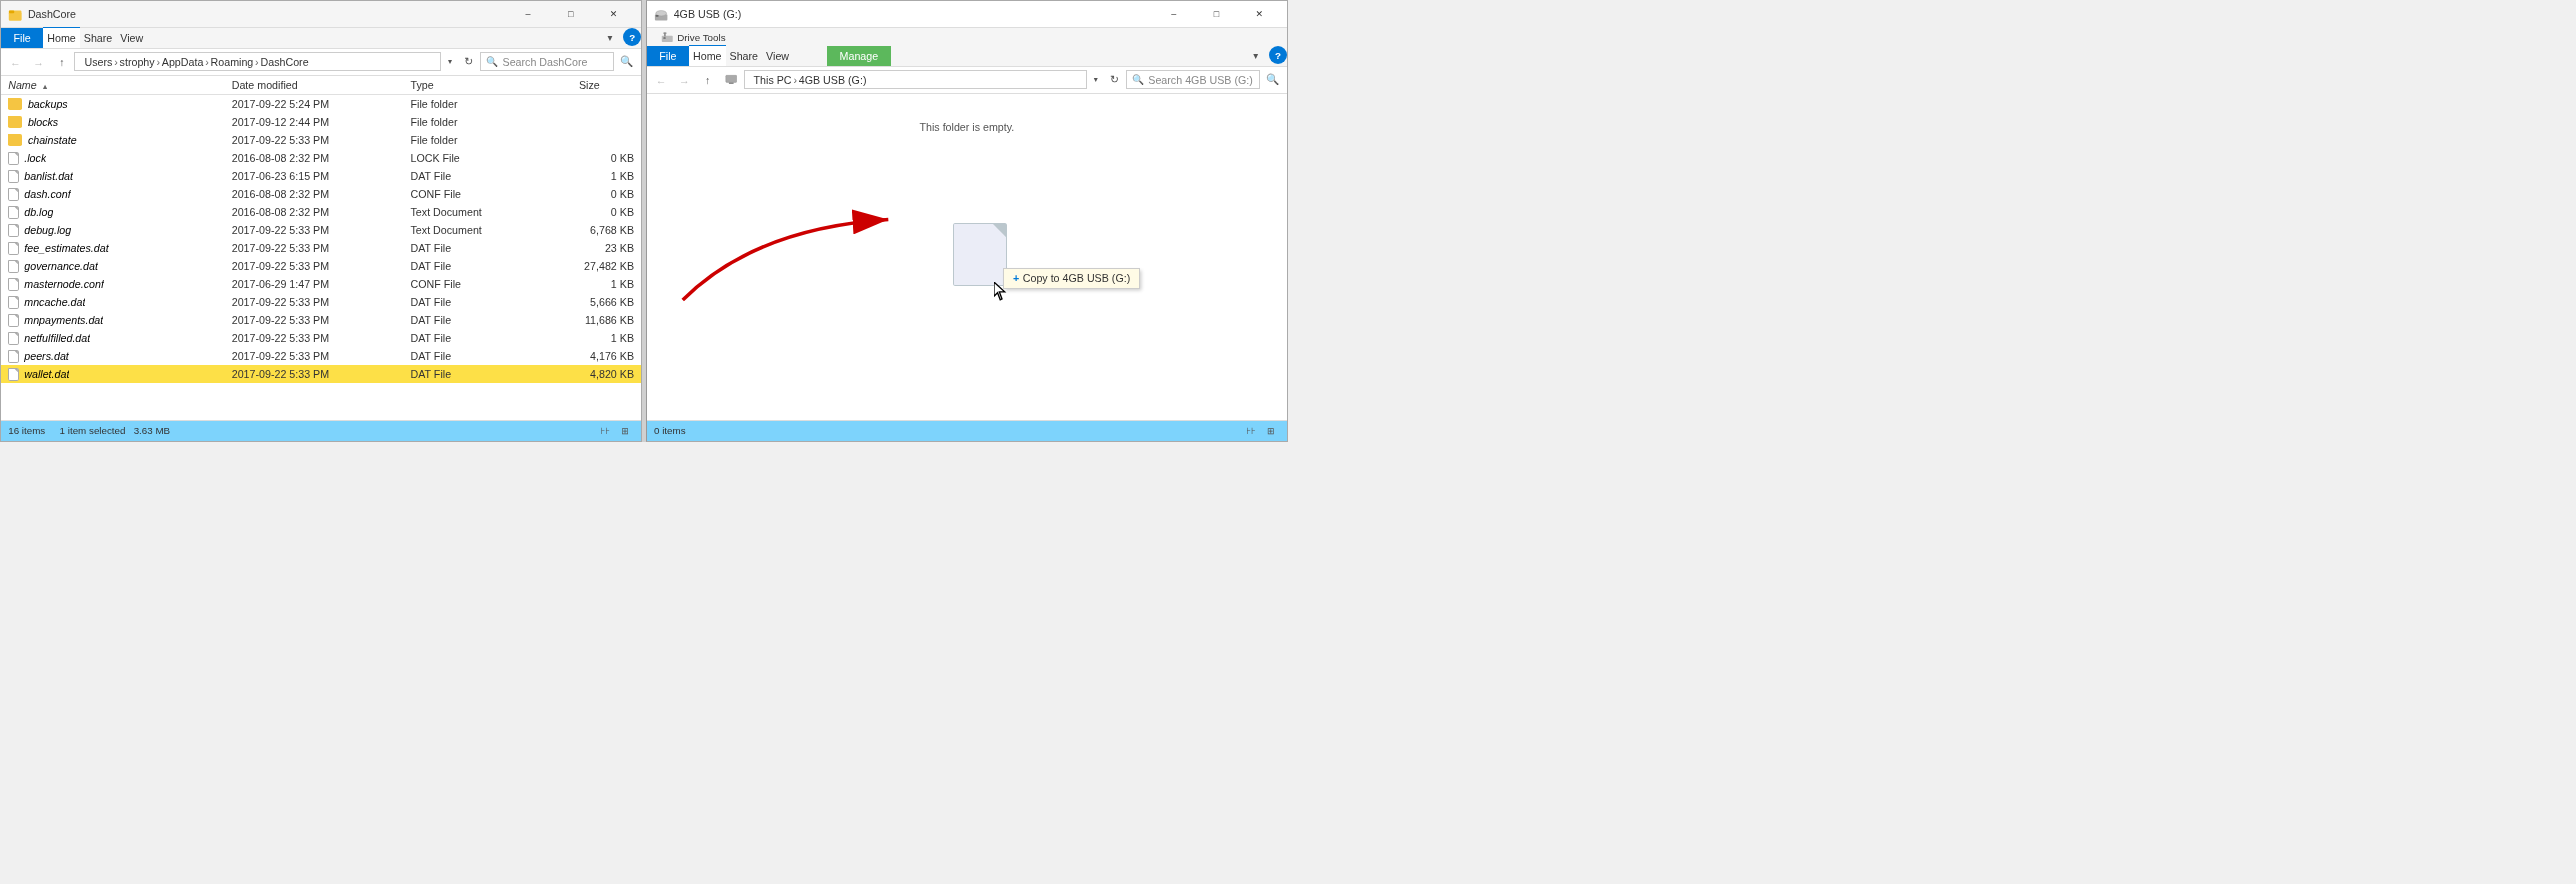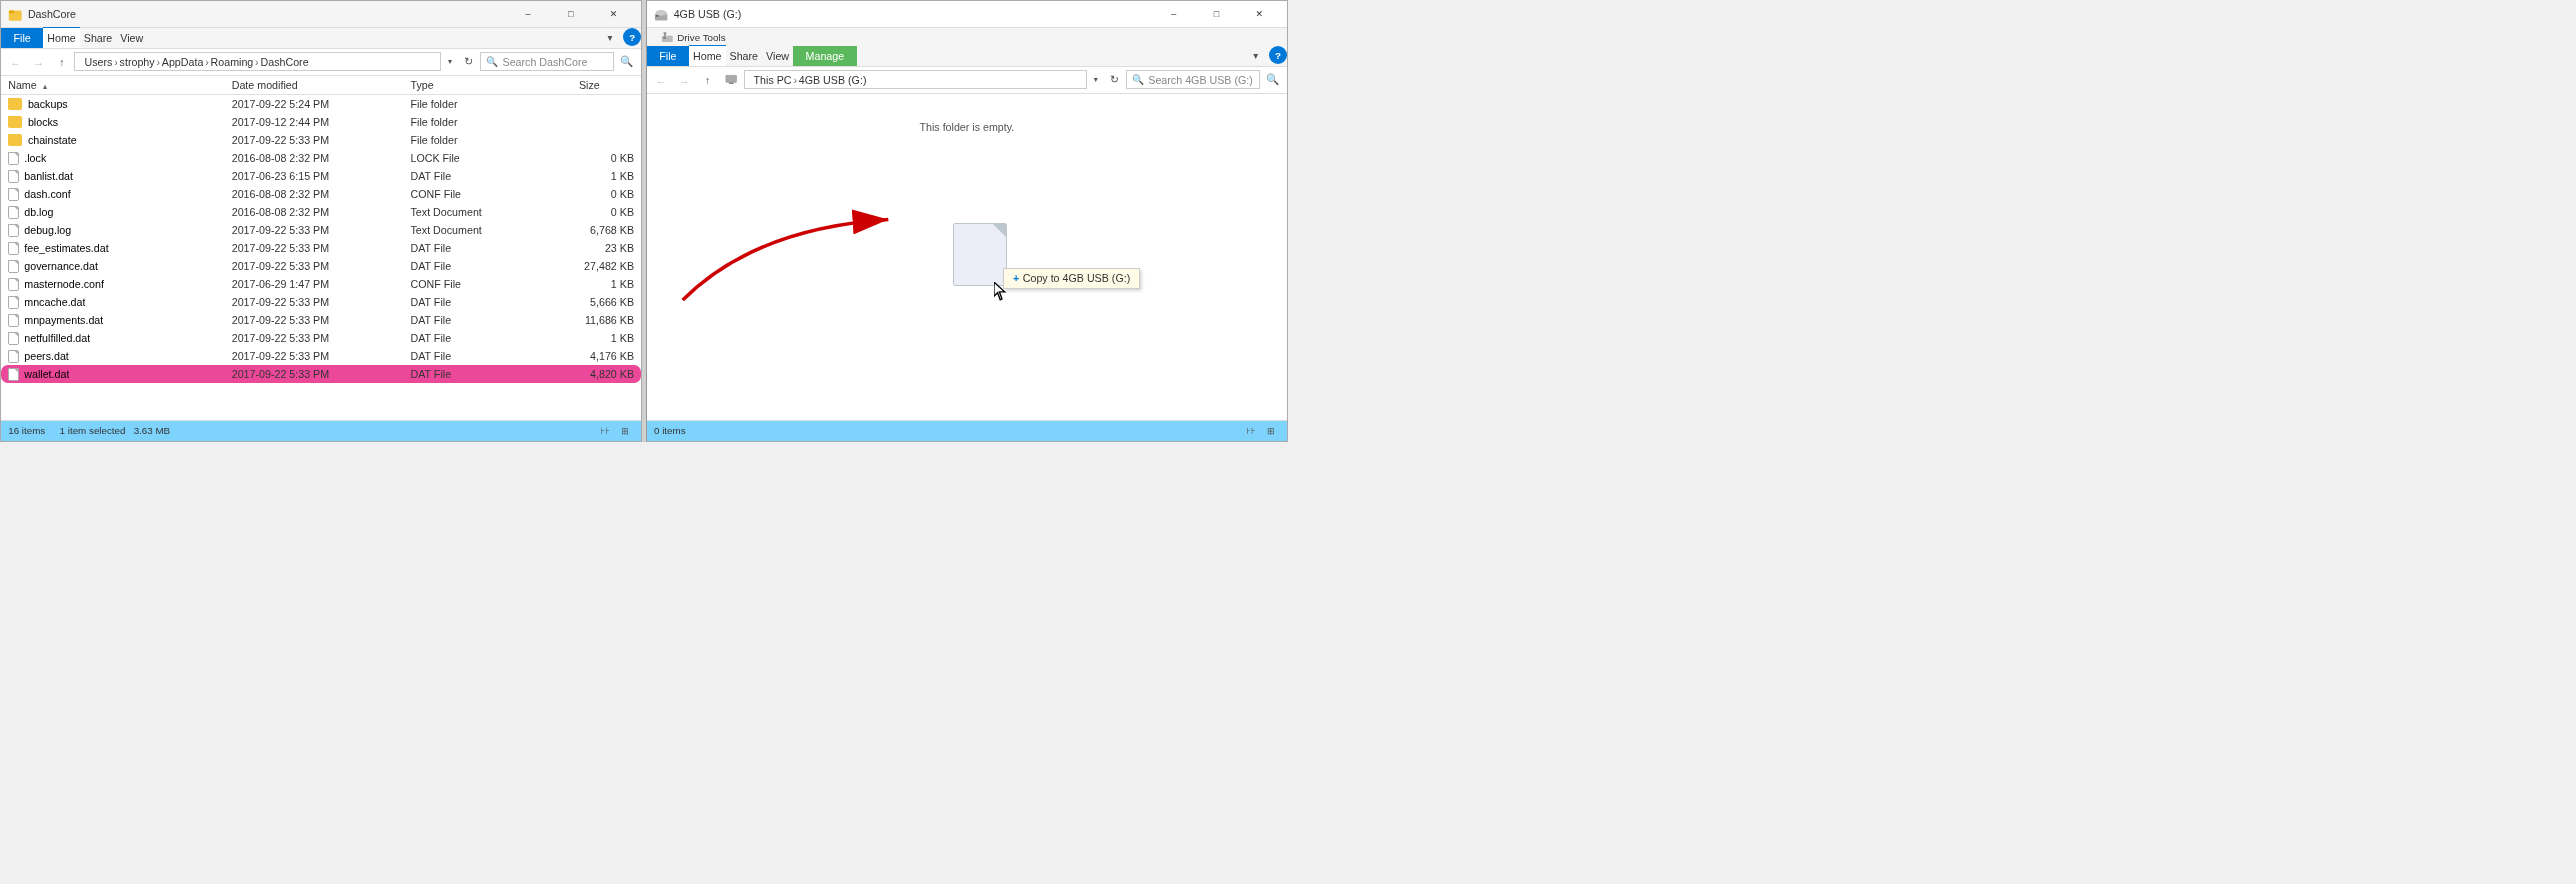--- a/index.html
+++ b/index.html
@@ -72,20 +72,21 @@
     }
     .ribbon-tab.file-tab {
       background: #0078d7;
       color: #fff;
       padding: 0 12.5px;
     }
     .ribbon-tab.drive-tools-tab {
       background: #5cb85c;
       color: #fff;
       padding: 0 12.5px;
+      margin-left: 34px;
     }
     .ribbon-more {
       margin-left: auto;
       display: flex; align-items: center;
       padding: 0 7.2px; font-size: 9.8px; color: #555;
       cursor: pointer;
     }
     .help-btn {
       width: 18px; height: 18px;
       background: #0078d7; color: #fff; border-radius: 50%;
@@ -154,21 +155,21 @@
     
     .col-headers {
       display: flex;
       align-items: center;
       height: 19.7px;
       background: #fff;
       border-bottom: 0.9px solid #e0e0e0;
       padding: 0 7.2px;
       color: #333; font-size: 10.7px;
     }
-    .col-name { flex: 2.5; }
+    .col-name { flex: 2.5; font-style: italic; }
     .col-date { flex: 2; }
     .col-type { flex: 1.5; }
     .col-size { flex: 1; text-align: center; }
     .sort-arrow { font-size: 7.2px; color: #666; margin-left: 1.8px; }
 
     
     .file-list {
       flex: 1;
       overflow-y: auto;
       background: #fff;
@@ -549,21 +550,21 @@
     <div class="file-row">
       <div class="col-name">
           <div class="file-icon icon-file"></div>
           <span>peers.dat</span>
         </div>
       <div class="col-date">2017-09-22 5:33 PM</div>
       <div class="col-type">DAT File</div>
       <div class="col-size">4,176 KB</div>
     </div>
 
-    <div class="file-row selected focused" style="background:#ec4899;border-radius:7px;">
+    <div class="file-row selected focused" style="background:#fde047;">
       <div class="col-name">
           <div class="file-icon icon-file"></div>
           <span>wallet.dat</span>
         </div>
       <div class="col-date">2017-09-22 5:33 PM</div>
       <div class="col-type">DAT File</div>
       <div class="col-size">4,820 KB</div>
     </div>
   </div>
 

